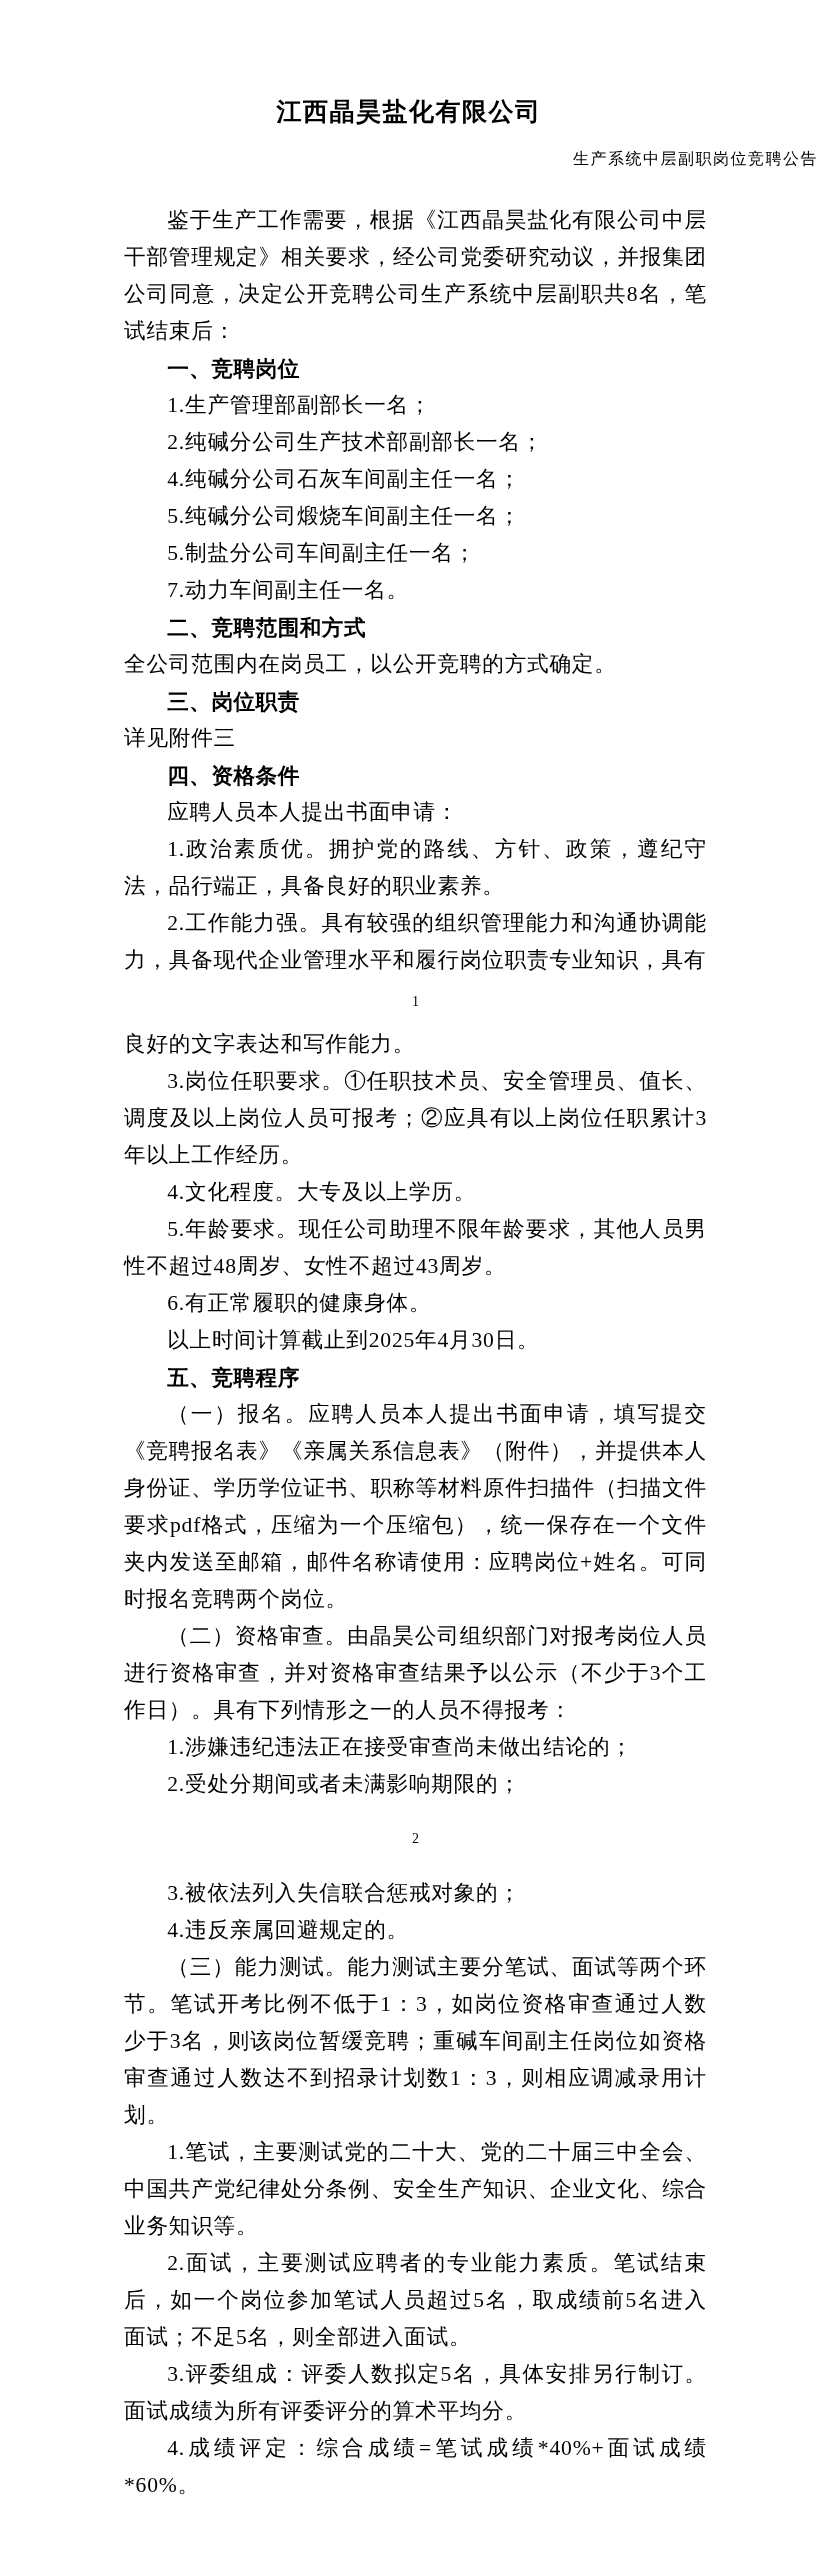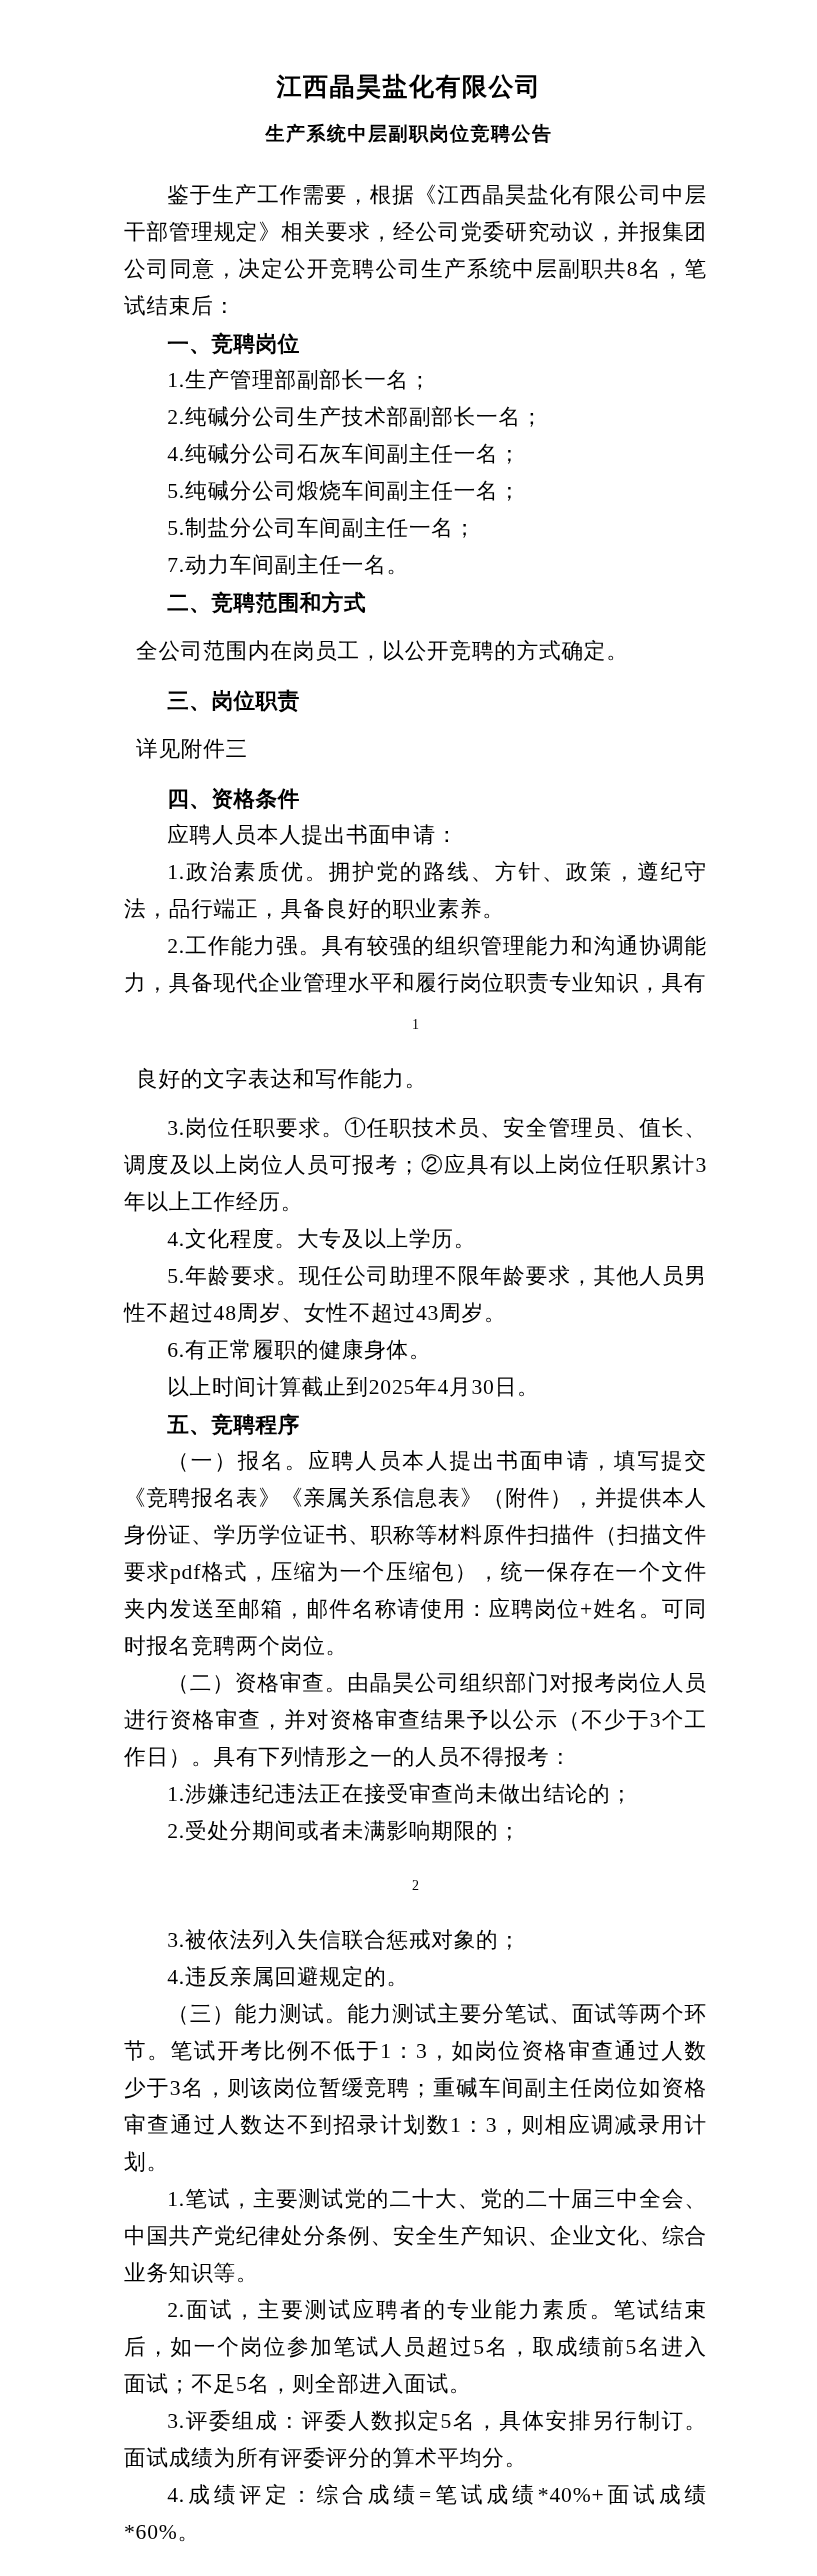--- a/index.html
+++ b/index.html
@@ -5,49 +5,49 @@
   html, body { margin: 0; padding: 0; background: #ffffff; }
   .doc {
     position: relative;
     width: 818px;
     height: 4110px;
     background: #ffffff;
     color: #000000;
     overflow: hidden;
     font-family: "Liberation Serif", "DejaVu Serif", serif;
   }
-  .titles { padding-top: 71px; }
+  .titles { padding-top: 96px; }
   .title-1 {
     margin: 0;
     text-align: center;
     font-family: "Liberation Sans", "DejaVu Sans", sans-serif;
     font-weight: 700;
     font-size: 25px;
     line-height: 31px;
     letter-spacing: 1.5px;
   }
   .title-2 {
     margin: 16.5px 0 0 0;
-    text-align: center;
+    text-align: right;
     font-family: "Liberation Sans", "DejaVu Sans", sans-serif;
-    font-weight: 700;
-    font-size: 19px;
+    font-weight: 400;
+    font-size: 16px;
     line-height: 30px;
     letter-spacing: 1.5px;
   }
   .content {
     margin: 28px 111px 0 124px;
     font-size: 21.6px;
     line-height: 37px;
     letter-spacing: 0.8px;
     text-align: justify;
     text-justify: inter-ideograph;
   }
   .para { margin: 0; text-indent: 2em; }
-  .para-flush { margin: 12px; text-indent: 0; }
+  .para-flush { margin: 0; text-indent: 0; }
   .heading {
     margin: 0;
     text-indent: 2em;
     font-family: "Liberation Sans", "DejaVu Sans", sans-serif;
     font-weight: 700;
     font-size: 21.6px;
     letter-spacing: 0.5px;
   }
   .pagebreak {
     display: flex;

